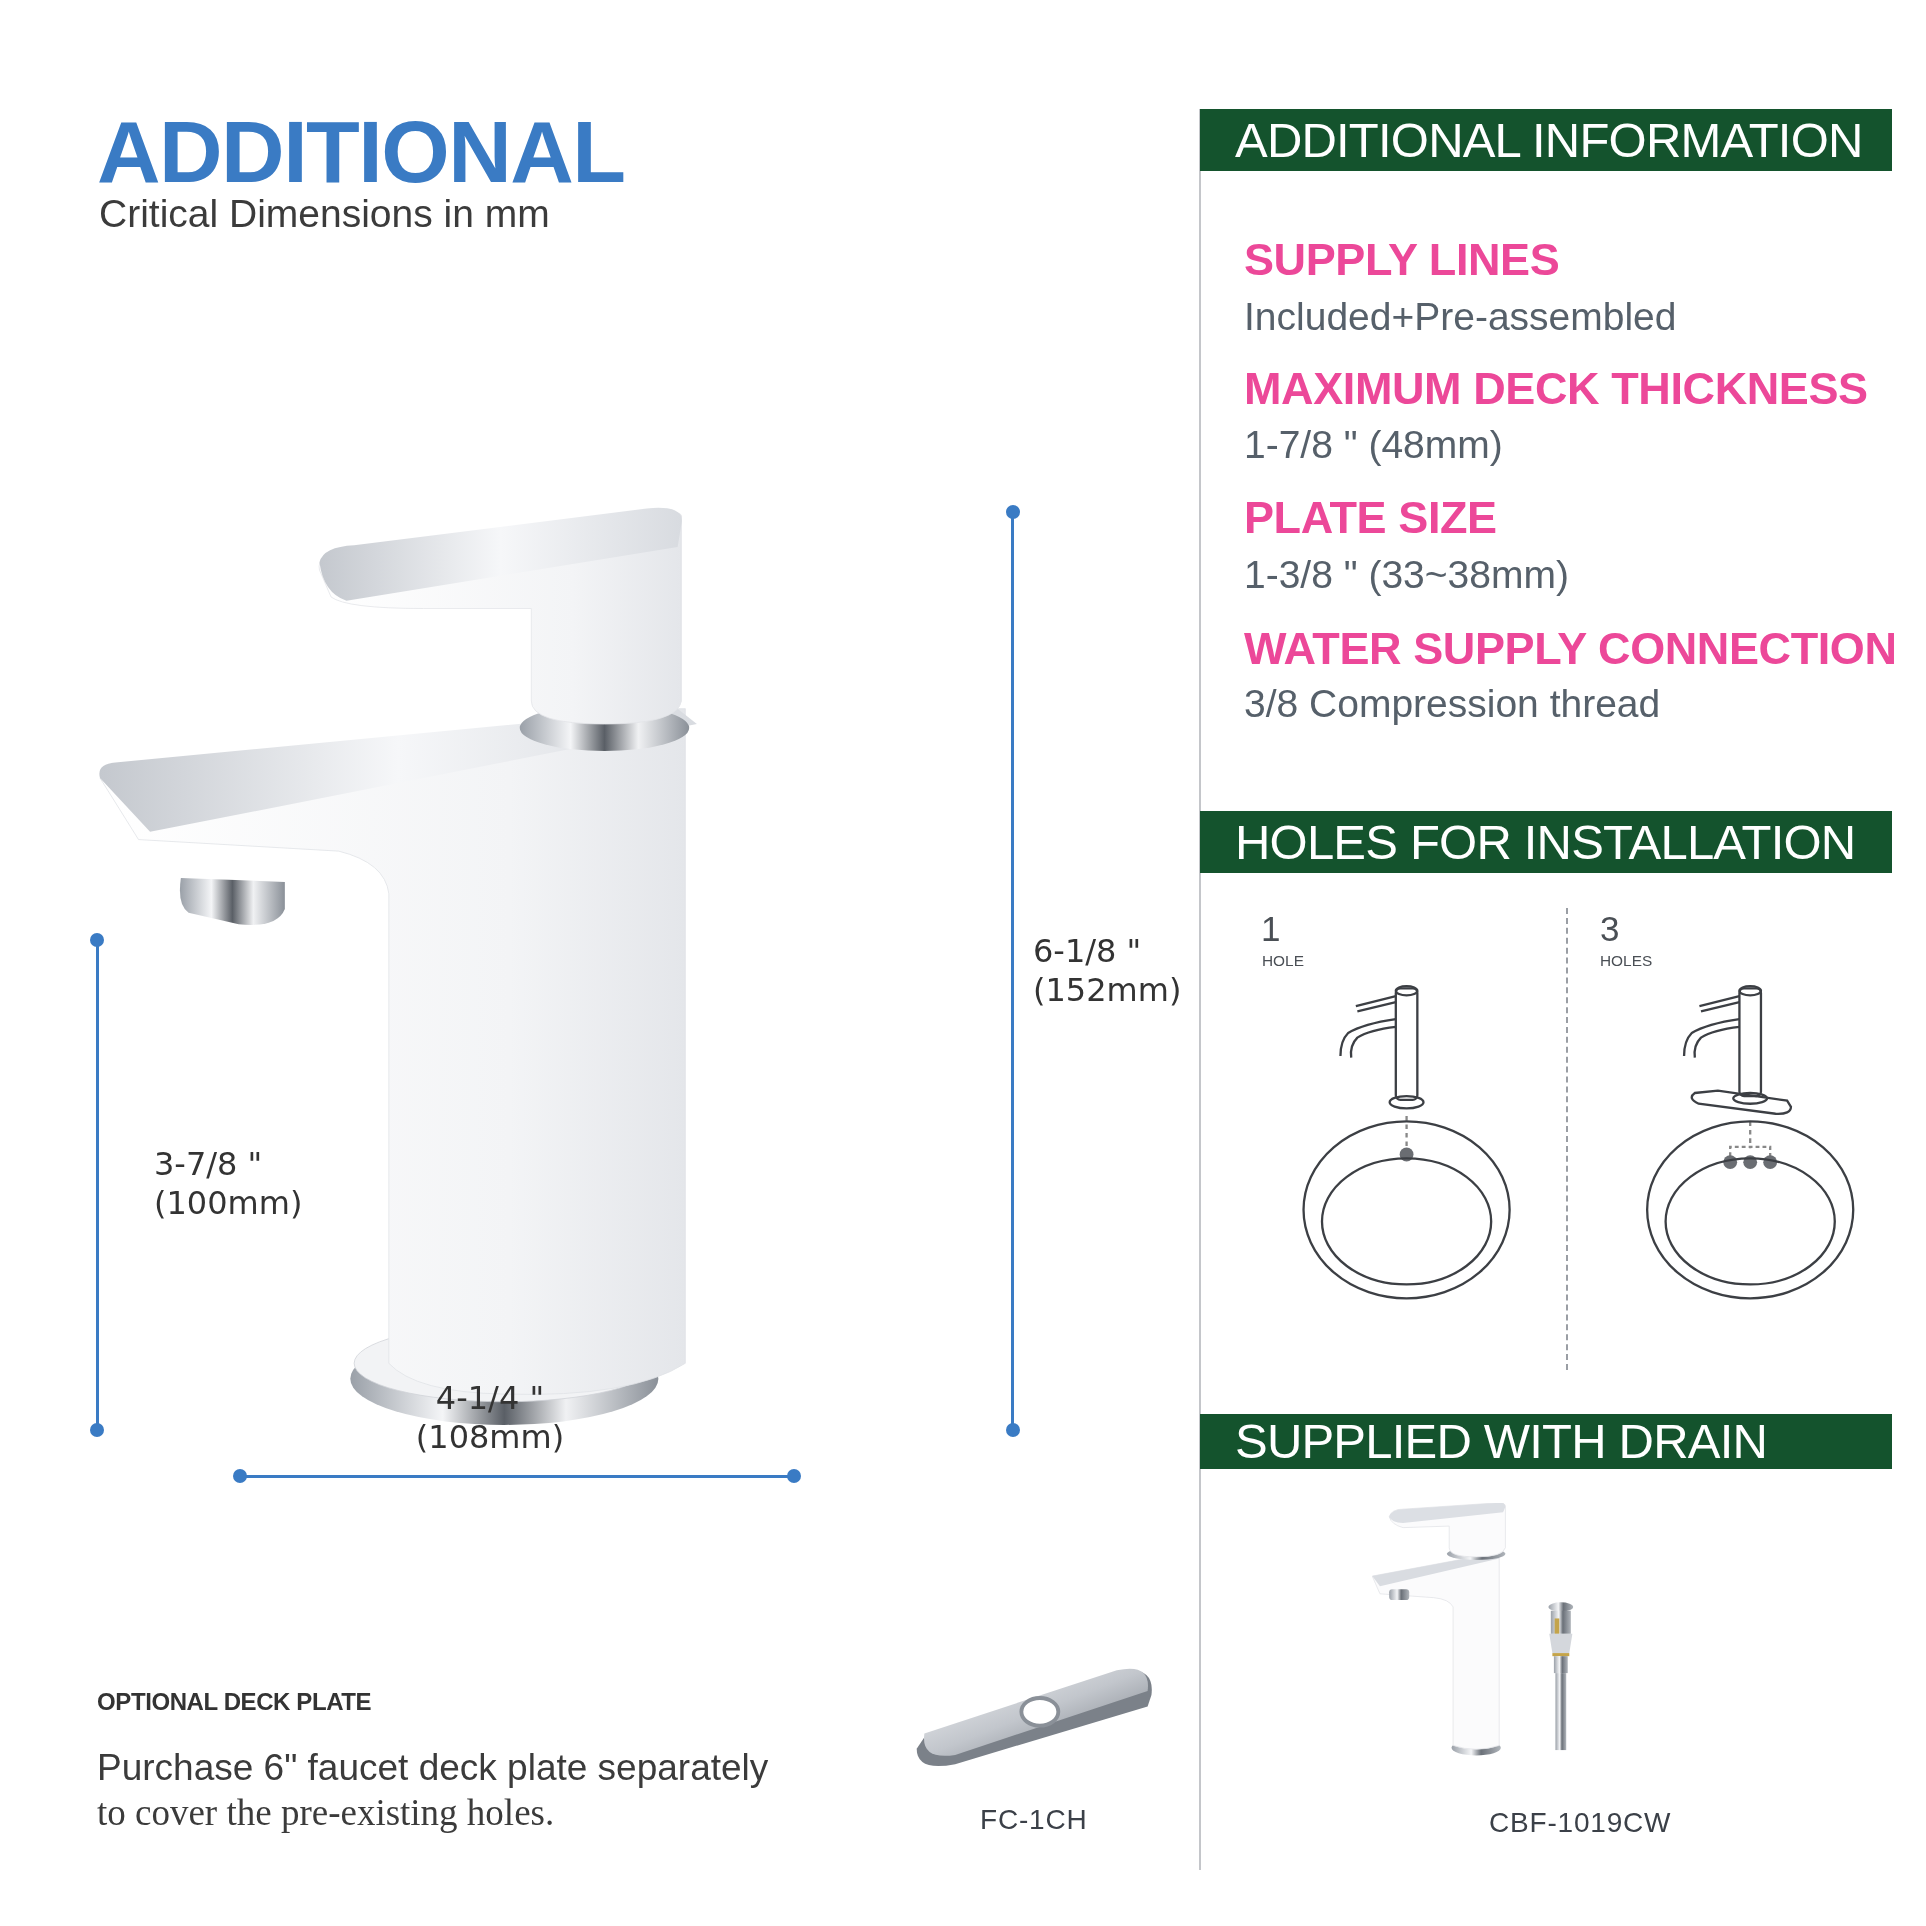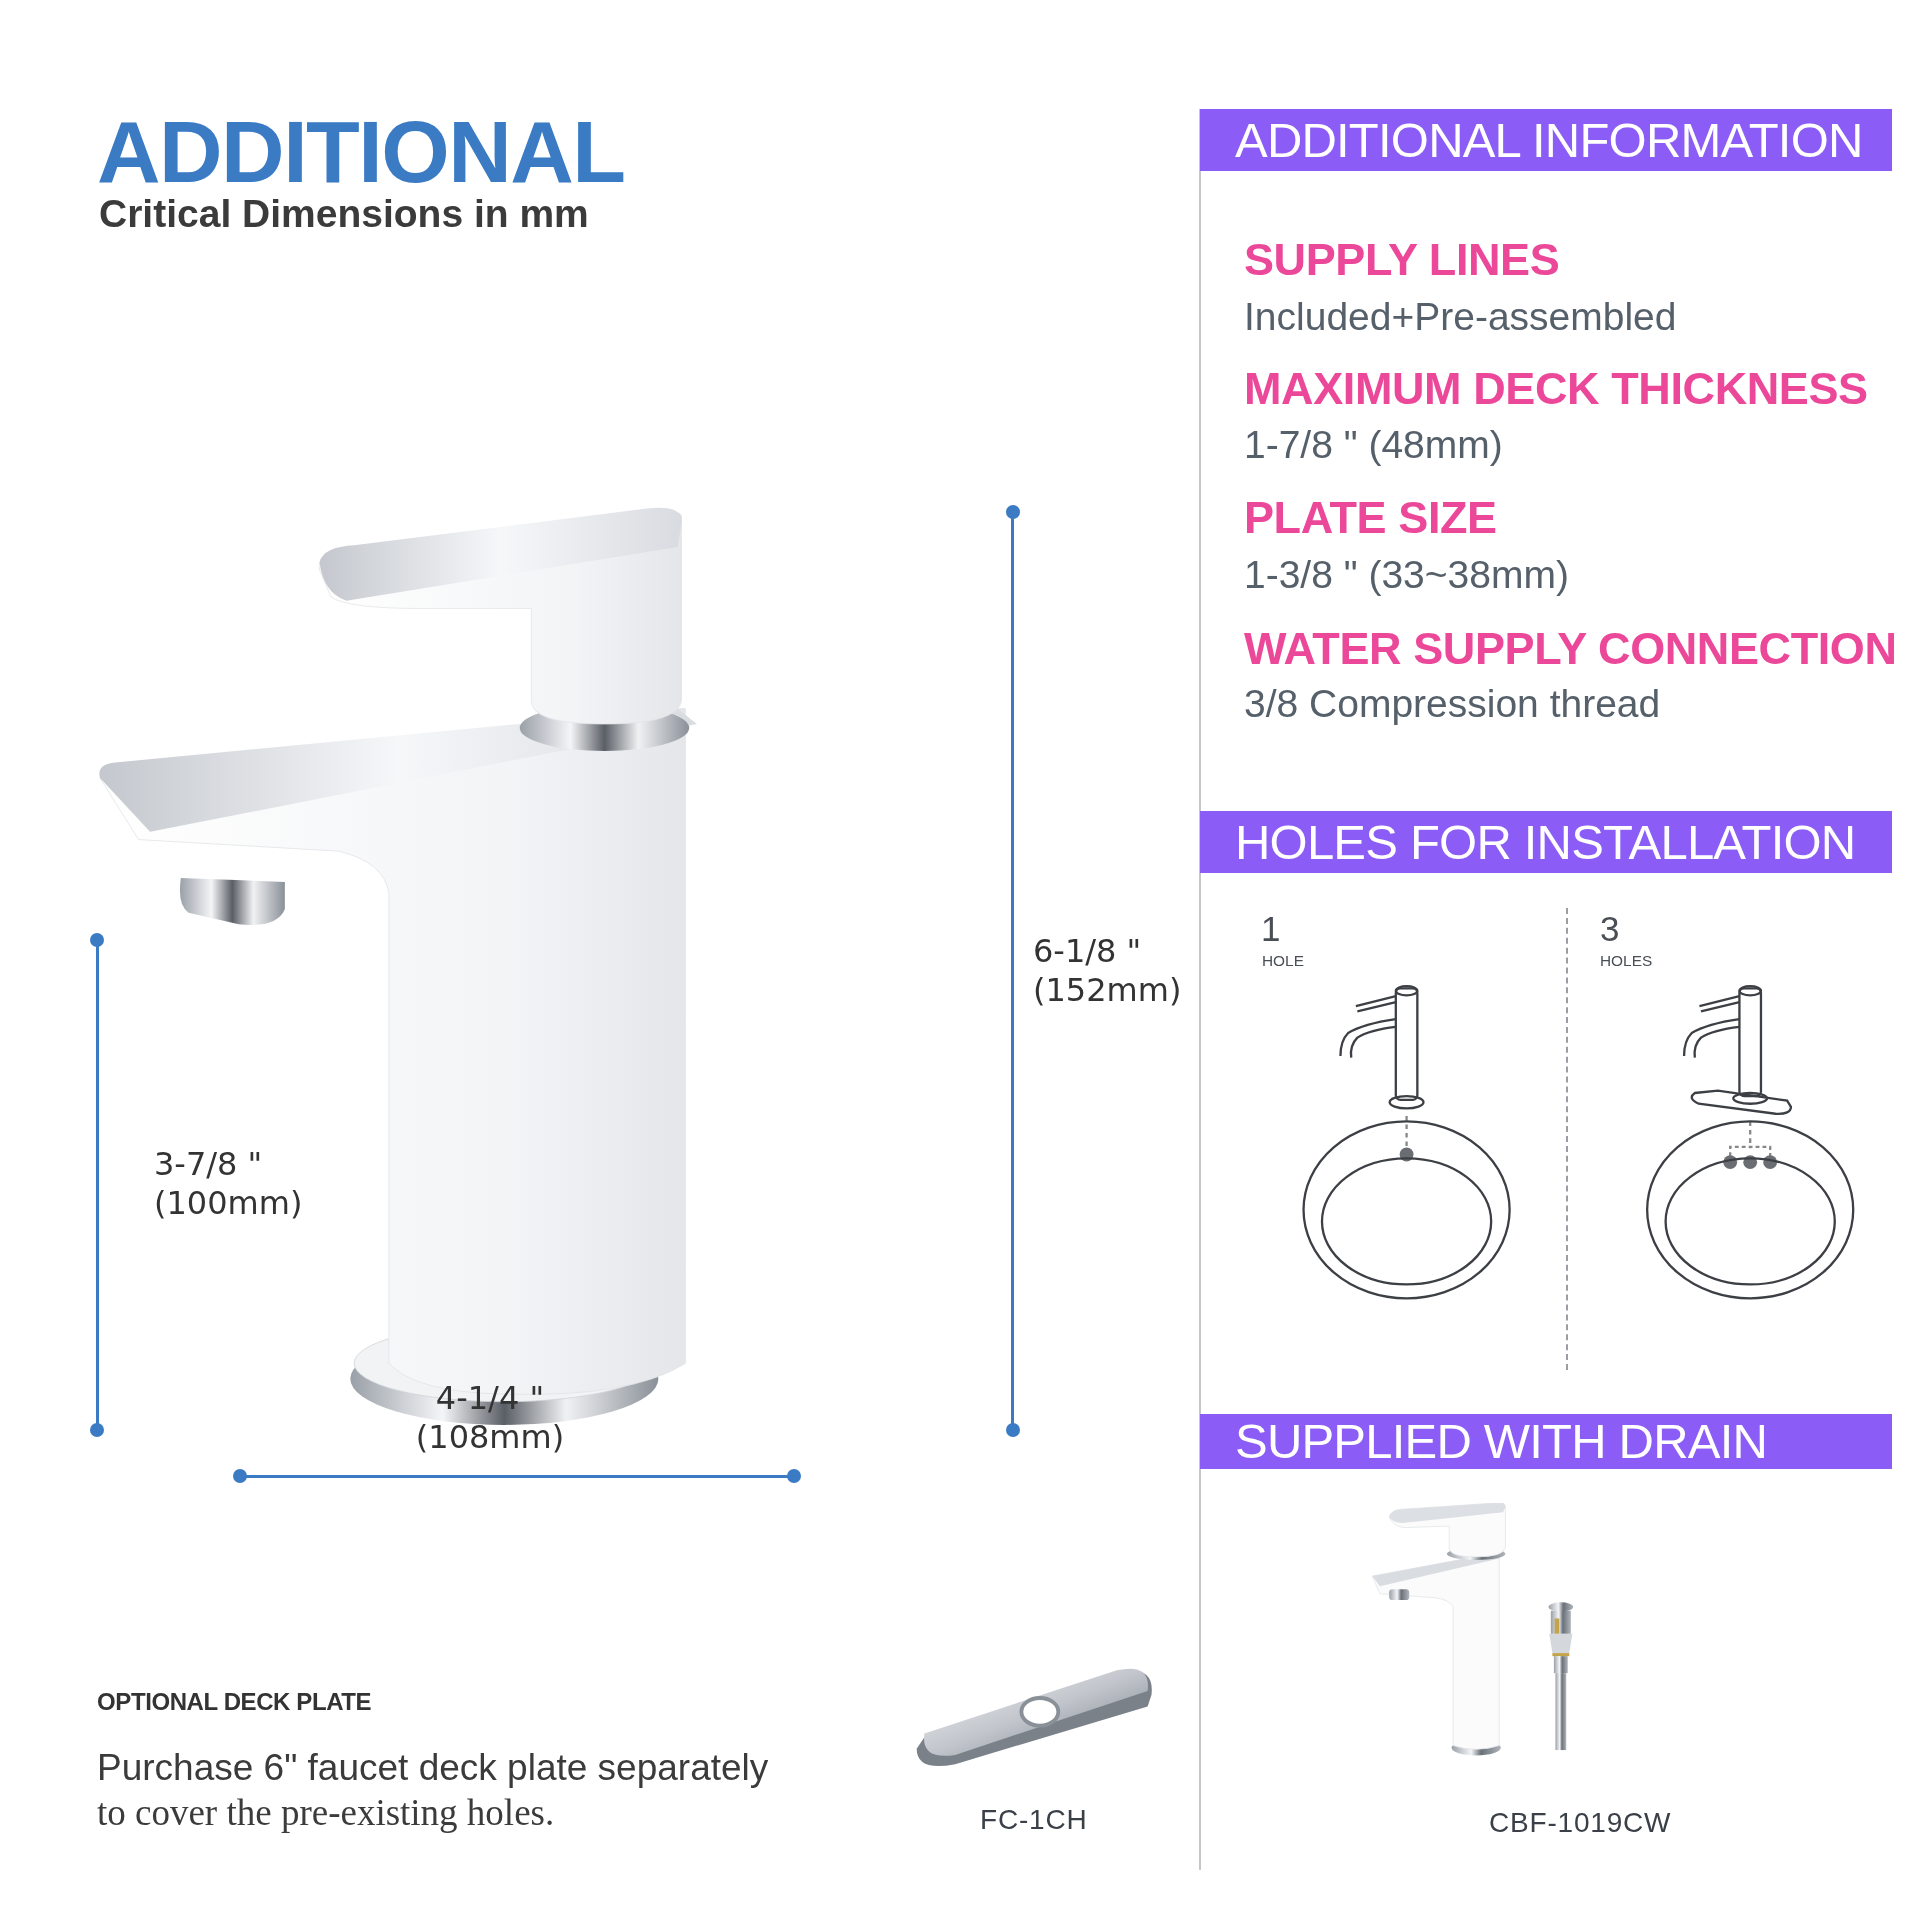--- a/index.html
+++ b/index.html
@@ -1,24 +1,24 @@
 <!DOCTYPE html>
 <html style="font-size:12.3px"><head>
 <meta charset="utf-8">
 <style>
   html, body { margin:0; padding:0; background:#ffffff; }
   body { width:1926px; height:1926px; position:relative; overflow:hidden; font-family:"Liberation Sans", sans-serif; }
   .abs { position:absolute; }
   .title { left:97px; top:108px; font-size:88px; font-weight:bold; color:#3a7bc4; letter-spacing:-1.5px; line-height:1; }
-  .subtitle { left:99px; top:194px; font-size:39px; color:#3b3b3b; line-height:1;font-weight:bold; }
+  .subtitle { left:99px; top:194px; font-size:39px; color:#3b3b3b; line-height:1; }
   .dimline { position:absolute; background:#3a7bc4; }
   .dot { position:absolute; width:14px; height:14px; border-radius:50%; background:#3a7bc4; }
   .dimlabel { position:absolute; font-family:"DejaVu Sans", sans-serif; font-size:32px; color:#333; line-height:39px; }
   .divider { position:absolute; left:1199px; top:109px; width:2.3px; height:1761px; background:#c4c6ca; }
-  .band { position:absolute; left:1200px; width:692px; background:#8b5cf6; color:#fff; font-size:49px; line-height:1; box-sizing:border-box; padding-left:35px; display:flex; align-items:center; letter-spacing:-0.8px; }
+  .band { position:absolute; left:1200px; width:692px; background:#14532d; color:#fff; font-size:49px; line-height:1; box-sizing:border-box; padding-left:35px; display:flex; align-items:center; letter-spacing:-0.8px; }
   .info-h { position:absolute; left:1244px; font-size:45px; font-weight:bold; color:#ec4899; line-height:1; letter-spacing:-0.4px; }
   .info-v { position:absolute; left:1244px; font-size:39px; color:#56606a; line-height:1; }
   .holes-num { position:absolute; font-size:35px; color:#4a4f55; line-height:1; }
   .holes-lbl { position:absolute; font-size:15.4px; color:#4a4f55; line-height:1; }
   .vdash { position:absolute; left:1566px; top:908px; height:462px; border-left:2.3px dashed #9a9ea4; }
   .deck-h { position:absolute; left:97px; top:1690px; font-size:24px; font-weight:bold; color:#333; line-height:1; letter-spacing:-0.4px; }
   .deck-t { position:absolute; left:97px; font-size:37px; color:#3b3b3b; line-height:1; }
   .code { position:absolute; font-size:28px; color:#3b4048; line-height:1; letter-spacing:0.8px; }
 </style>
 </head>

